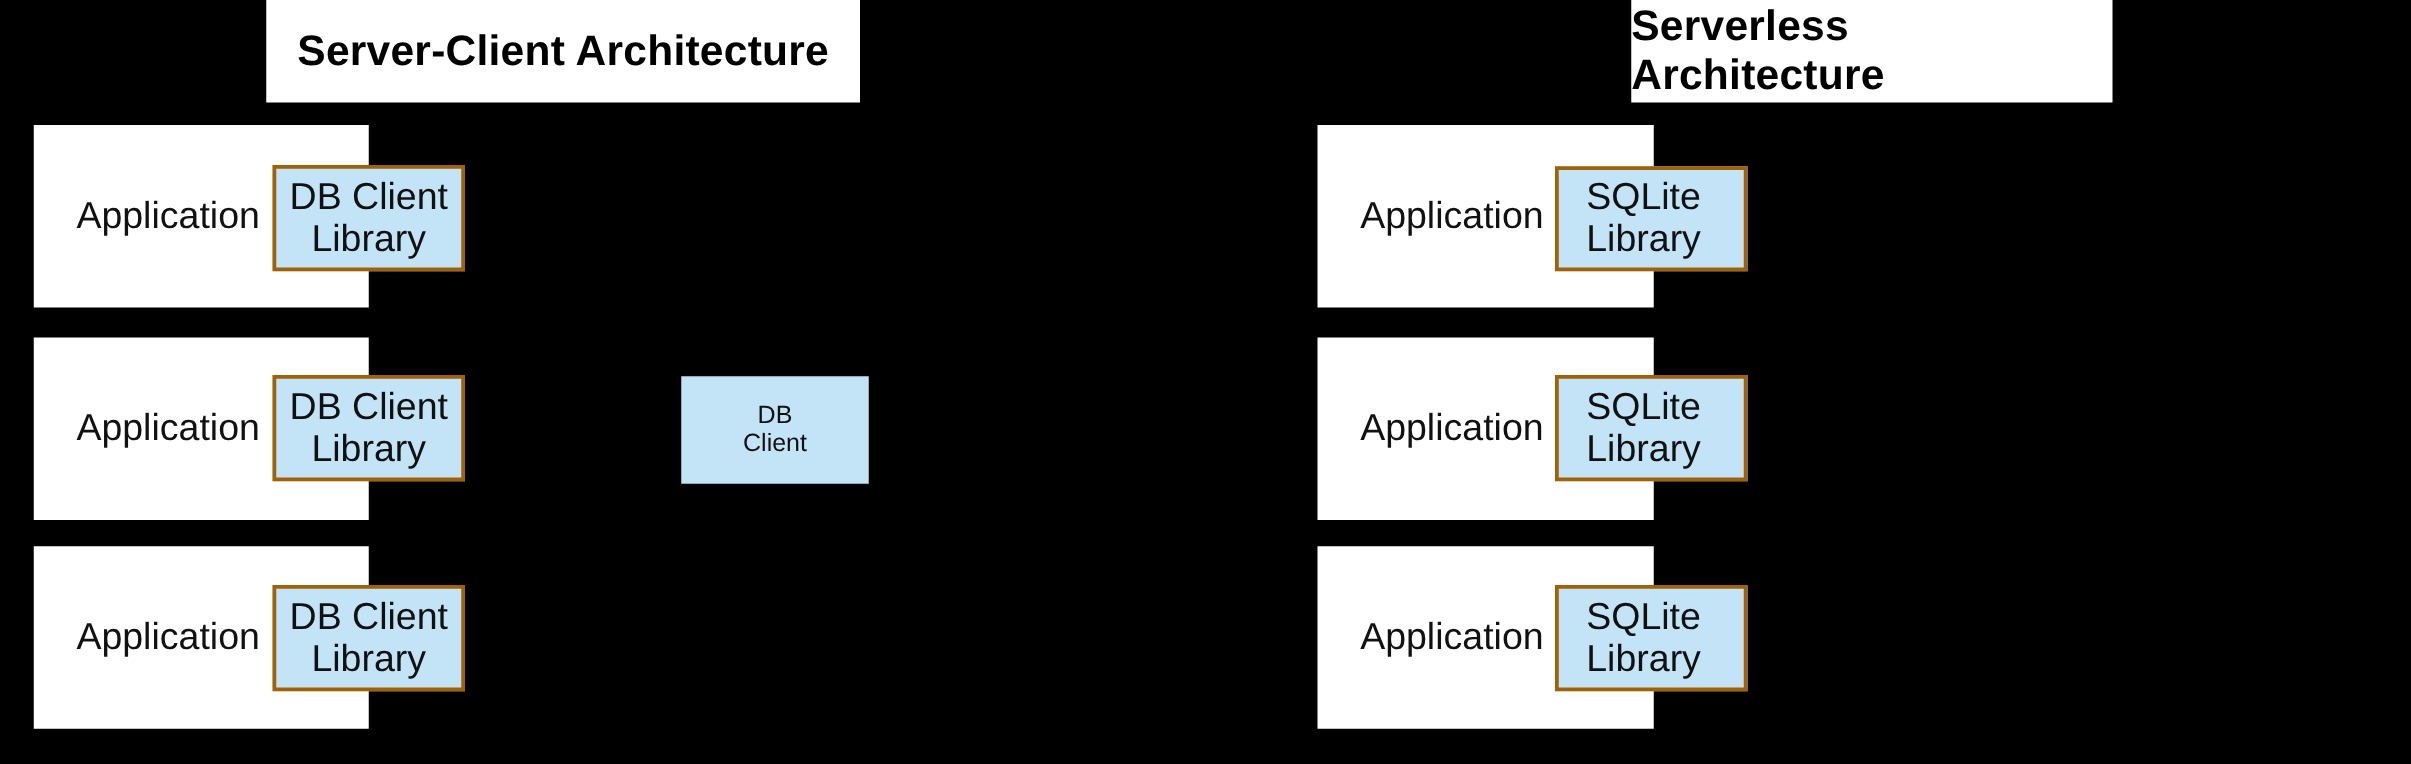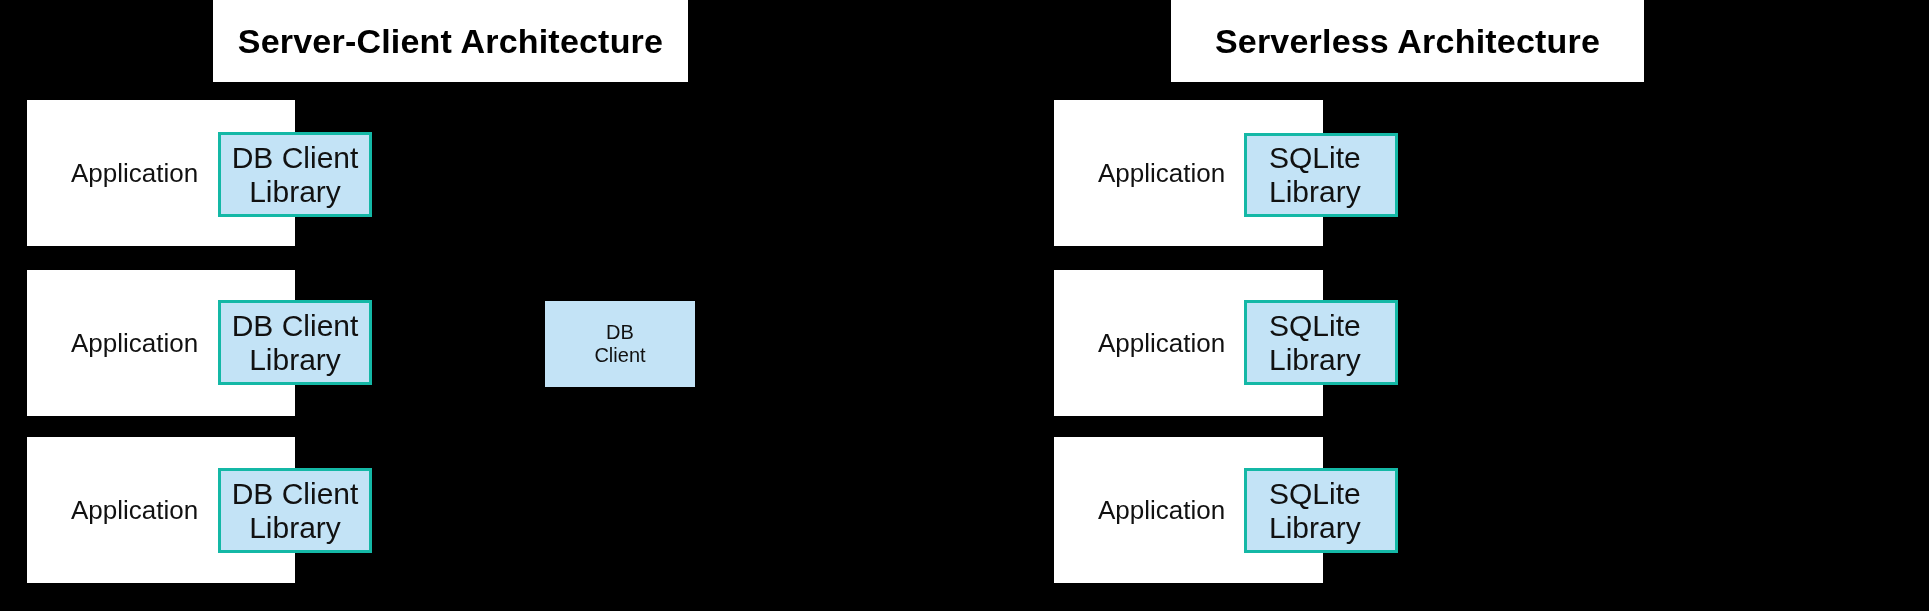--- a/index.html
+++ b/index.html
@@ -33,33 +33,33 @@
   }
 
   
   .app-box {
     position: absolute;
     background: #ffffff;
     color: #111111;
     box-sizing: border-box;
     display: flex;
     align-items: center;
-    font-size: 26px;
+    font-size: 30px;
     z-index: 1;
   }
   .app-box .app-label {
     position: absolute;
     white-space: nowrap;
   }
 
   
   .lib-box {
     position: absolute;
     background: #c3e3f6;
-    border: 3px solid #14b8a6;
+    border: 3px solid #a16207;
     box-sizing: border-box;
     color: #111111;
     font-size: 30px;
     line-height: 1.13;
     display: flex;
     flex-direction: column;
     align-items: center;
     justify-content: center;
     text-align: center;
     z-index: 2;
@@ -119,21 +119,21 @@
   <div class="lib-box" style="left:218px; top:468px; width:154px; height:85px;">
     <span class="line-1">DB Client</span>
     <span class="line-2">Library</span>
   </div>
 
   <div class="server-box" style="left:545px; top:301px; width:150px; height:86px;">
     <span class="line-1">DB</span>
     <span class="line-2">Client</span>
   </div>
 
-  <div class="title-bar" style="left:1171px; top:0px; width:473px; height:82px;">
+  <div class="title-bar" style="left:1305px; top:0px; width:385px; height:82px;">
     <span>Serverless Architecture</span>
   </div>
 
   <div class="app-box" style="left:1054px; top:100px; width:269px; height:146px;">
     <span class="app-label" style="left:0px; width:215px; text-align:center;">Application</span>
   </div>
   <div class="lib-box left-align" style="left:1244px; top:133px; width:154px; height:84px;">
     <span class="line-1">SQLite</span>
     <span class="line-2">Library</span>
   </div>

